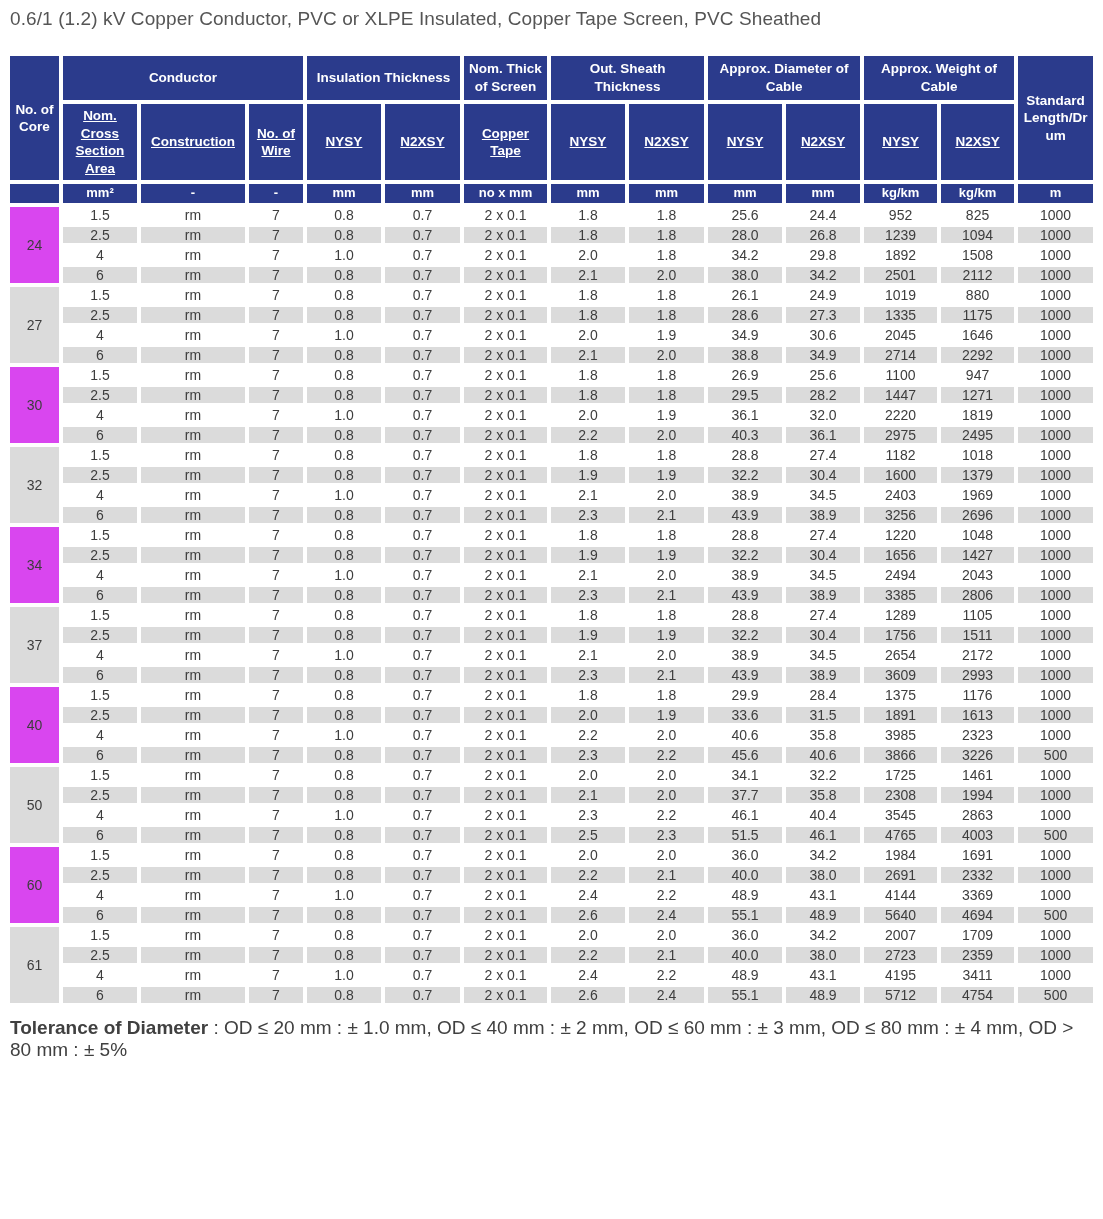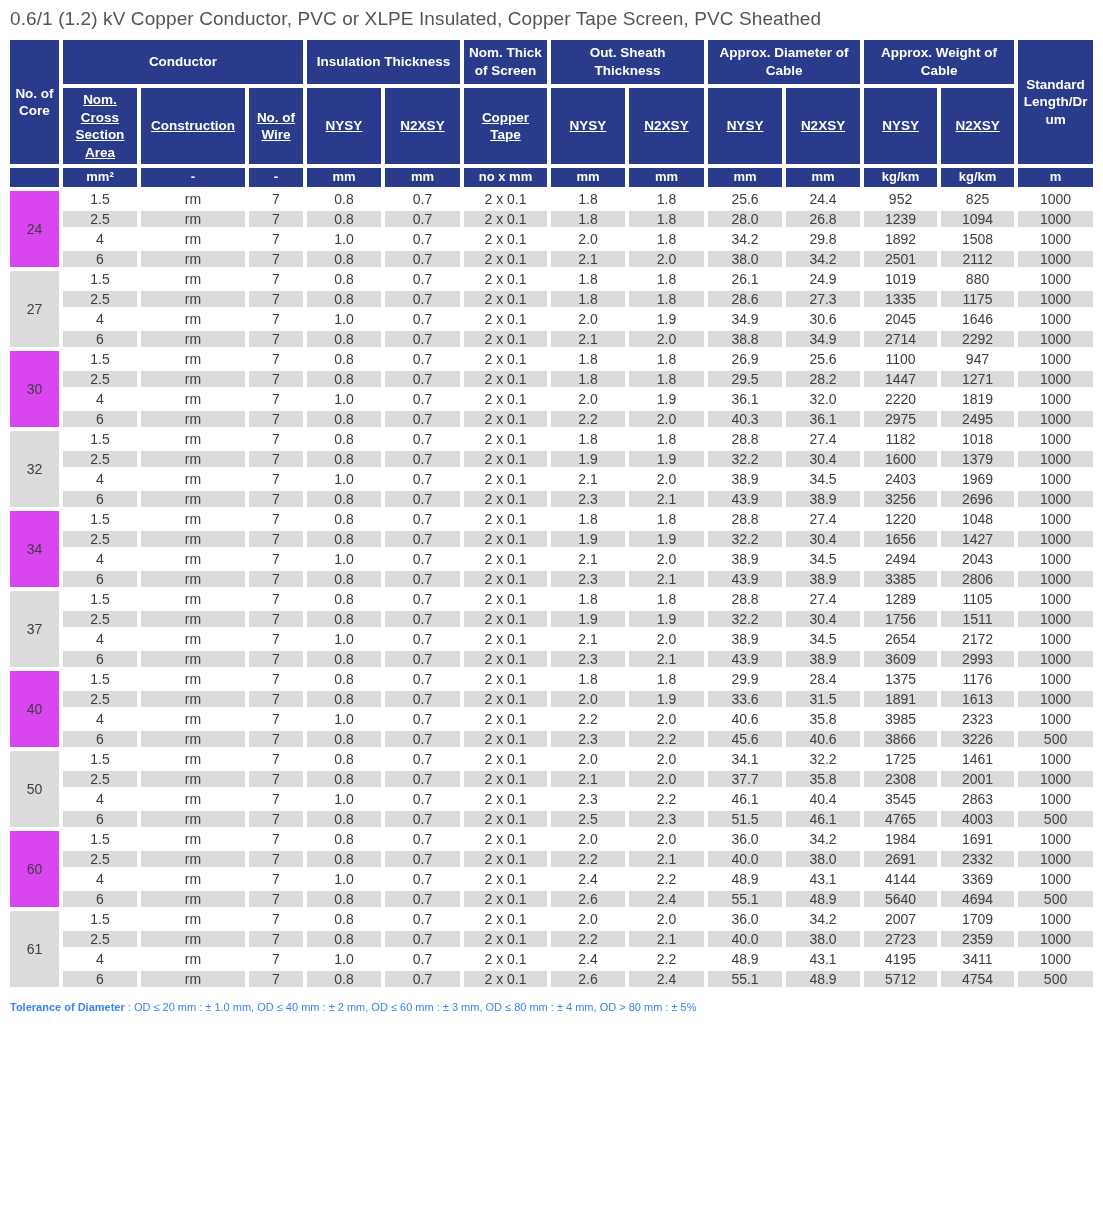--- a/index.html
+++ b/index.html
@@ -12,21 +12,21 @@
   body{
     width:1103px;
     font-family:"Liberation Sans",sans-serif;
     color:var(--body-text);
     padding:6px 8px;
   }
   .page-title{
     font-size:19px;
     font-weight:400;
     color:#555555;
-    margin:2px 0 8px 2px;
+    margin:2px 0 24px 2px;
     letter-spacing:.1px;
   }
   table.spec{
     border-collapse:separate;
     border-spacing:0;
     table-layout:fixed;
     width:1087px;
   }
   table.spec th, table.spec td{
     border:2px solid #ffffff;
@@ -52,22 +52,22 @@
     height:20px;
     padding:0 2px;
     background:#ffffff;
     white-space:nowrap;
   }
   tbody tr.alt td{background:var(--row-alt-bg);}
   tbody td.core{background:#d946ef;}
   tbody td.core.core-alt, tbody tr td.core.core-alt{background:var(--row-alt-bg);}
   .footer-note{
     margin:12px 0 0 2px;
-    font-size:11px;
-    color:#3b82f6;
+    font-size:19px;
+    color:#404040;
   }
   .footer-note b{font-weight:700;}
 </style>
 </head>
 <body>
 
 <div class="page-title">0.6/1 (1.2) kV Copper Conductor, PVC or XLPE Insulated, Copper Tape Screen, PVC Sheathed</div>
 
 <table class="spec">
   <colgroup>
@@ -577,21 +577,21 @@
         <td>rm</td>
         <td>7</td>
         <td>0.8</td>
         <td>0.7</td>
         <td>2 x 0.1</td>
         <td>2.1</td>
         <td>2.0</td>
         <td>37.7</td>
         <td>35.8</td>
         <td>2308</td>
-        <td>2001</td>
+        <td>1994</td>
         <td>1000</td>
       </tr>
       <tr>
         <td>4</td>
         <td>rm</td>
         <td>7</td>
         <td>1.0</td>
         <td>0.7</td>
         <td>2 x 0.1</td>
         <td>2.3</td>

